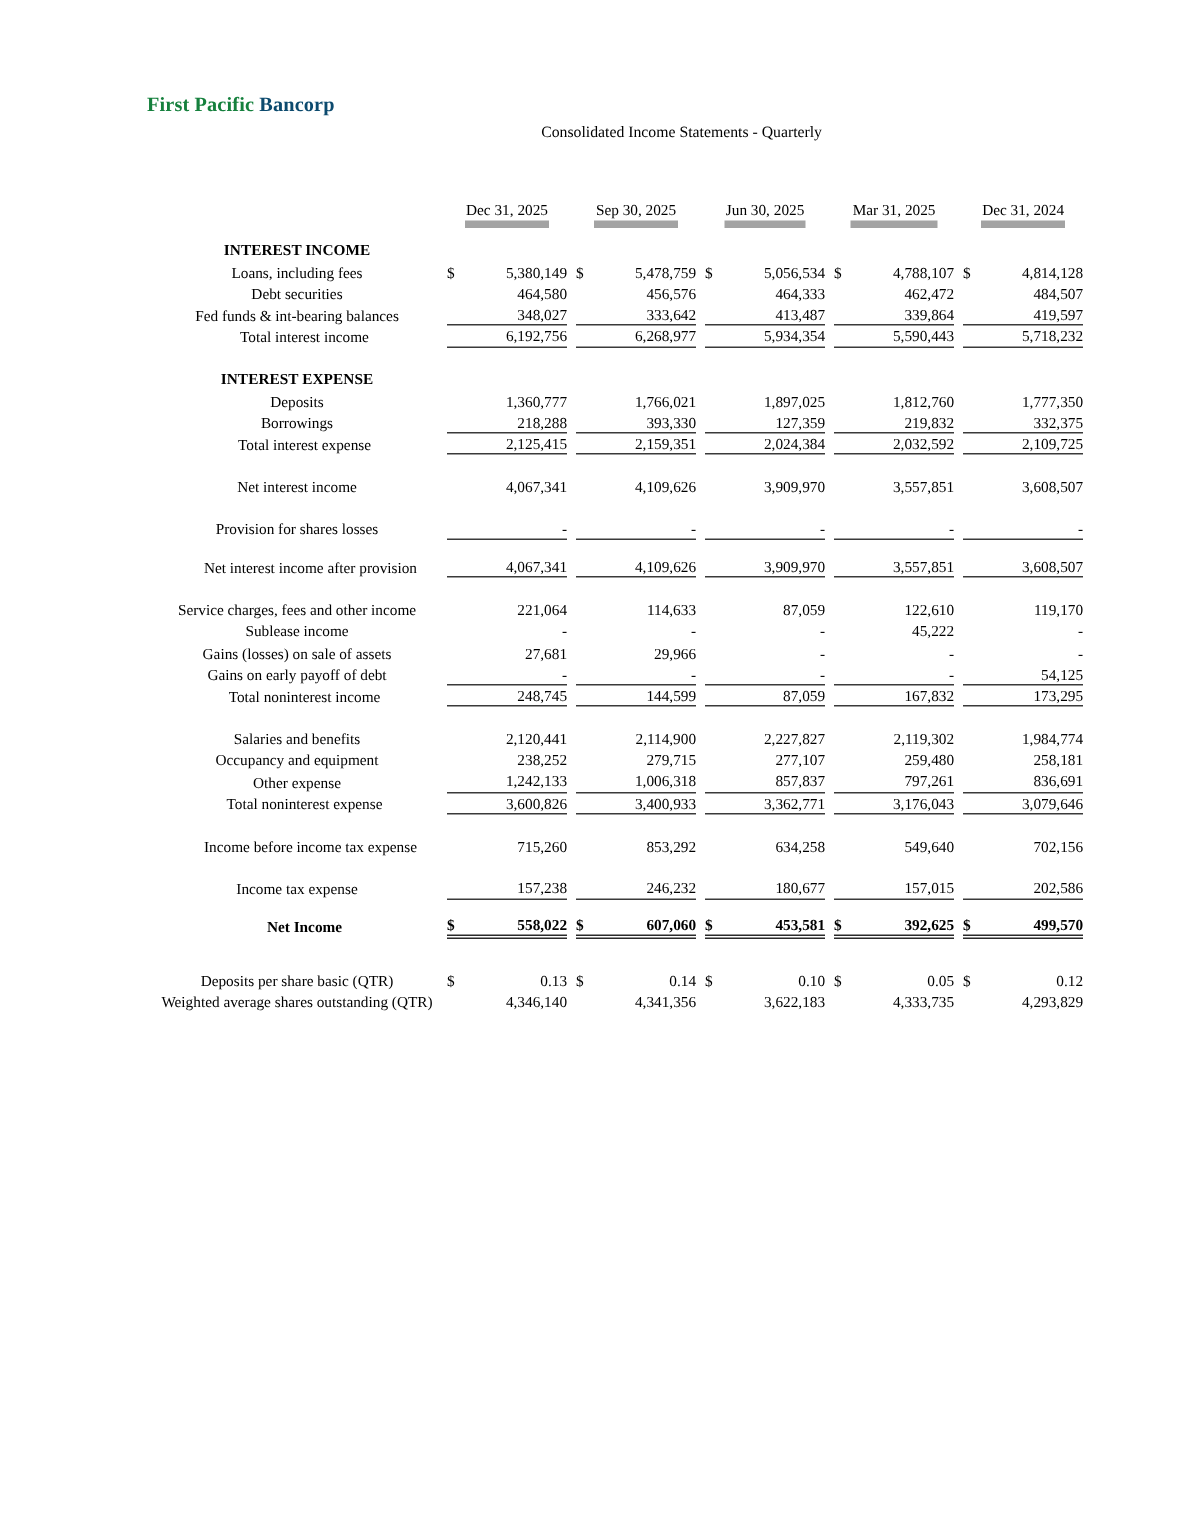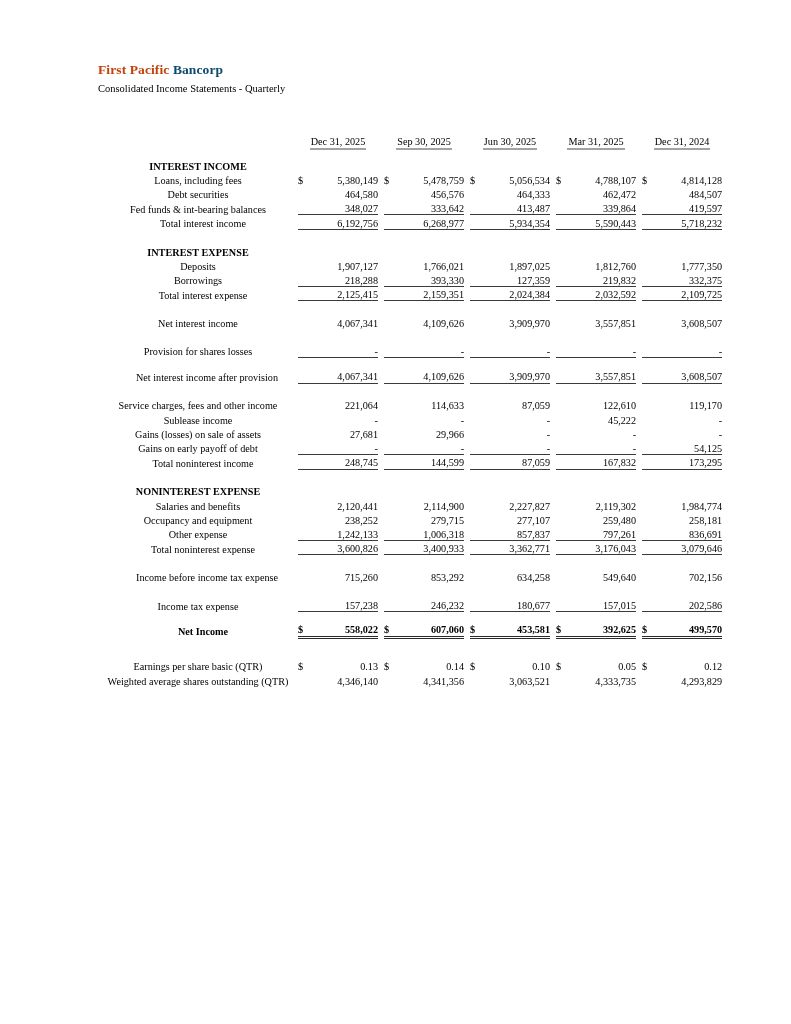--- a/index.html
+++ b/index.html
@@ -29,26 +29,27 @@
   }
   .logo {
     font-family: "Liberation Serif", "DejaVu Serif", serif;
     font-size: 13.5px;
     font-weight: bold;
     letter-spacing: 0.1px;
     line-height: 16px;
     margin: 0 0 4px 0;
     white-space: nowrap;
   }
-  .logo .lg-first { color: #c2410c; }
+  .logo .lg-first { color: #15803d; }
   .logo .lg-second { color: #0c4a6e; }
   .subtitle {
     font-size: 10.5px;
     line-height: 13.5px;
     color: #000;
+    text-align: right;
   }
 
   
   table.fin {
     position: absolute;
     left: 98px;
     top: 136px;
     width: 600px;
     border-collapse: collapse;
     font-size: 10.2px;
@@ -99,21 +100,21 @@
   
   th.colhead {
     text-align: center;
     font-size: 10.2px;
     font-weight: bold;
     white-space: nowrap;
     padding-bottom: 1px;
   }
   th.colhead span.u {
     display: inline-block;
-    border-bottom: 2px solid #a3a3a3;
+    border-bottom: 5px solid #a3a3a3;
     padding: 0 1px 1px 1px;
   }
   .rt-bottom { border-bottom: 1.1px solid #3a3a3a; }
   .rt-dbl-bottom {
     border-bottom: 3px double #2a2a2a;
   }
   .pad-t { padding-top: 1.5px; }
   .pad-b { padding-bottom: 1.5px; }
 
   .spacer-sm { height: 7px; }
@@ -251,21 +252,21 @@
         </tr>
 
       <tr class="rowh">
         <td class="label sect">INTEREST EXPENSE</td>
         <td colspan="14"></td>
       </tr>
 
       <tr class="rowh">
         <td class="label">Deposits</td>
         <td></td>
-          <td class="num">1,907,127</td>
+          <td class="num">1,360,777</td>
           <td></td>
         <td></td>
           <td class="num">1,766,021</td>
           <td></td>
         <td></td>
           <td class="num">1,897,025</td>
           <td></td>
         <td></td>
           <td class="num">1,812,760</td>
           <td></td>
@@ -467,24 +468,20 @@
           <td class="num rt-bottom pad-t">167,832</td>
           <td></td>
         <td class="rt-bottom pad-t"></td>
           <td class="num rt-bottom pad-t">173,295</td>
       </tr>
 
       <tr class="spacer-lg">
           <td colspan="15"></td>
         </tr>
 
-      <tr class="rowh">
-        <td class="label sect">NONINTEREST EXPENSE</td>
-        <td colspan="14"></td>
-      </tr>
 
       <tr class="rowh">
         <td class="label">Salaries and benefits</td>
         <td></td>
           <td class="num">2,120,441</td>
           <td></td>
         <td></td>
           <td class="num">2,114,900</td>
           <td></td>
         <td></td>
@@ -618,21 +615,21 @@
       </tr>
 
       <tr class="spacer-lg">
           <td colspan="15"></td>
         </tr>
       <tr class="spacer-sm">
           <td colspan="15"></td>
         </tr>
 
       <tr class="rowh">
-        <td class="label">Earnings per share basic (QTR)</td>
+        <td class="label">Deposits per share basic (QTR)</td>
         <td class="cur">$</td>
         <td class="num">0.13</td>
           <td></td>
         <td class="cur">$</td>
         <td class="num">0.14</td>
           <td></td>
         <td class="cur">$</td>
         <td class="num">0.10</td>
           <td></td>
         <td class="cur">$</td>
@@ -644,21 +641,21 @@
 
       <tr class="rowh">
         <td class="label">Weighted average shares outstanding (QTR)</td>
         <td></td>
           <td class="num">4,346,140</td>
           <td></td>
         <td></td>
           <td class="num">4,341,356</td>
           <td></td>
         <td></td>
-          <td class="num">3,063,521</td>
+          <td class="num">3,622,183</td>
           <td></td>
         <td></td>
           <td class="num">4,333,735</td>
           <td></td>
         <td></td>
           <td class="num">4,293,829</td>
       </tr>
 
     </tbody>
   </table>

